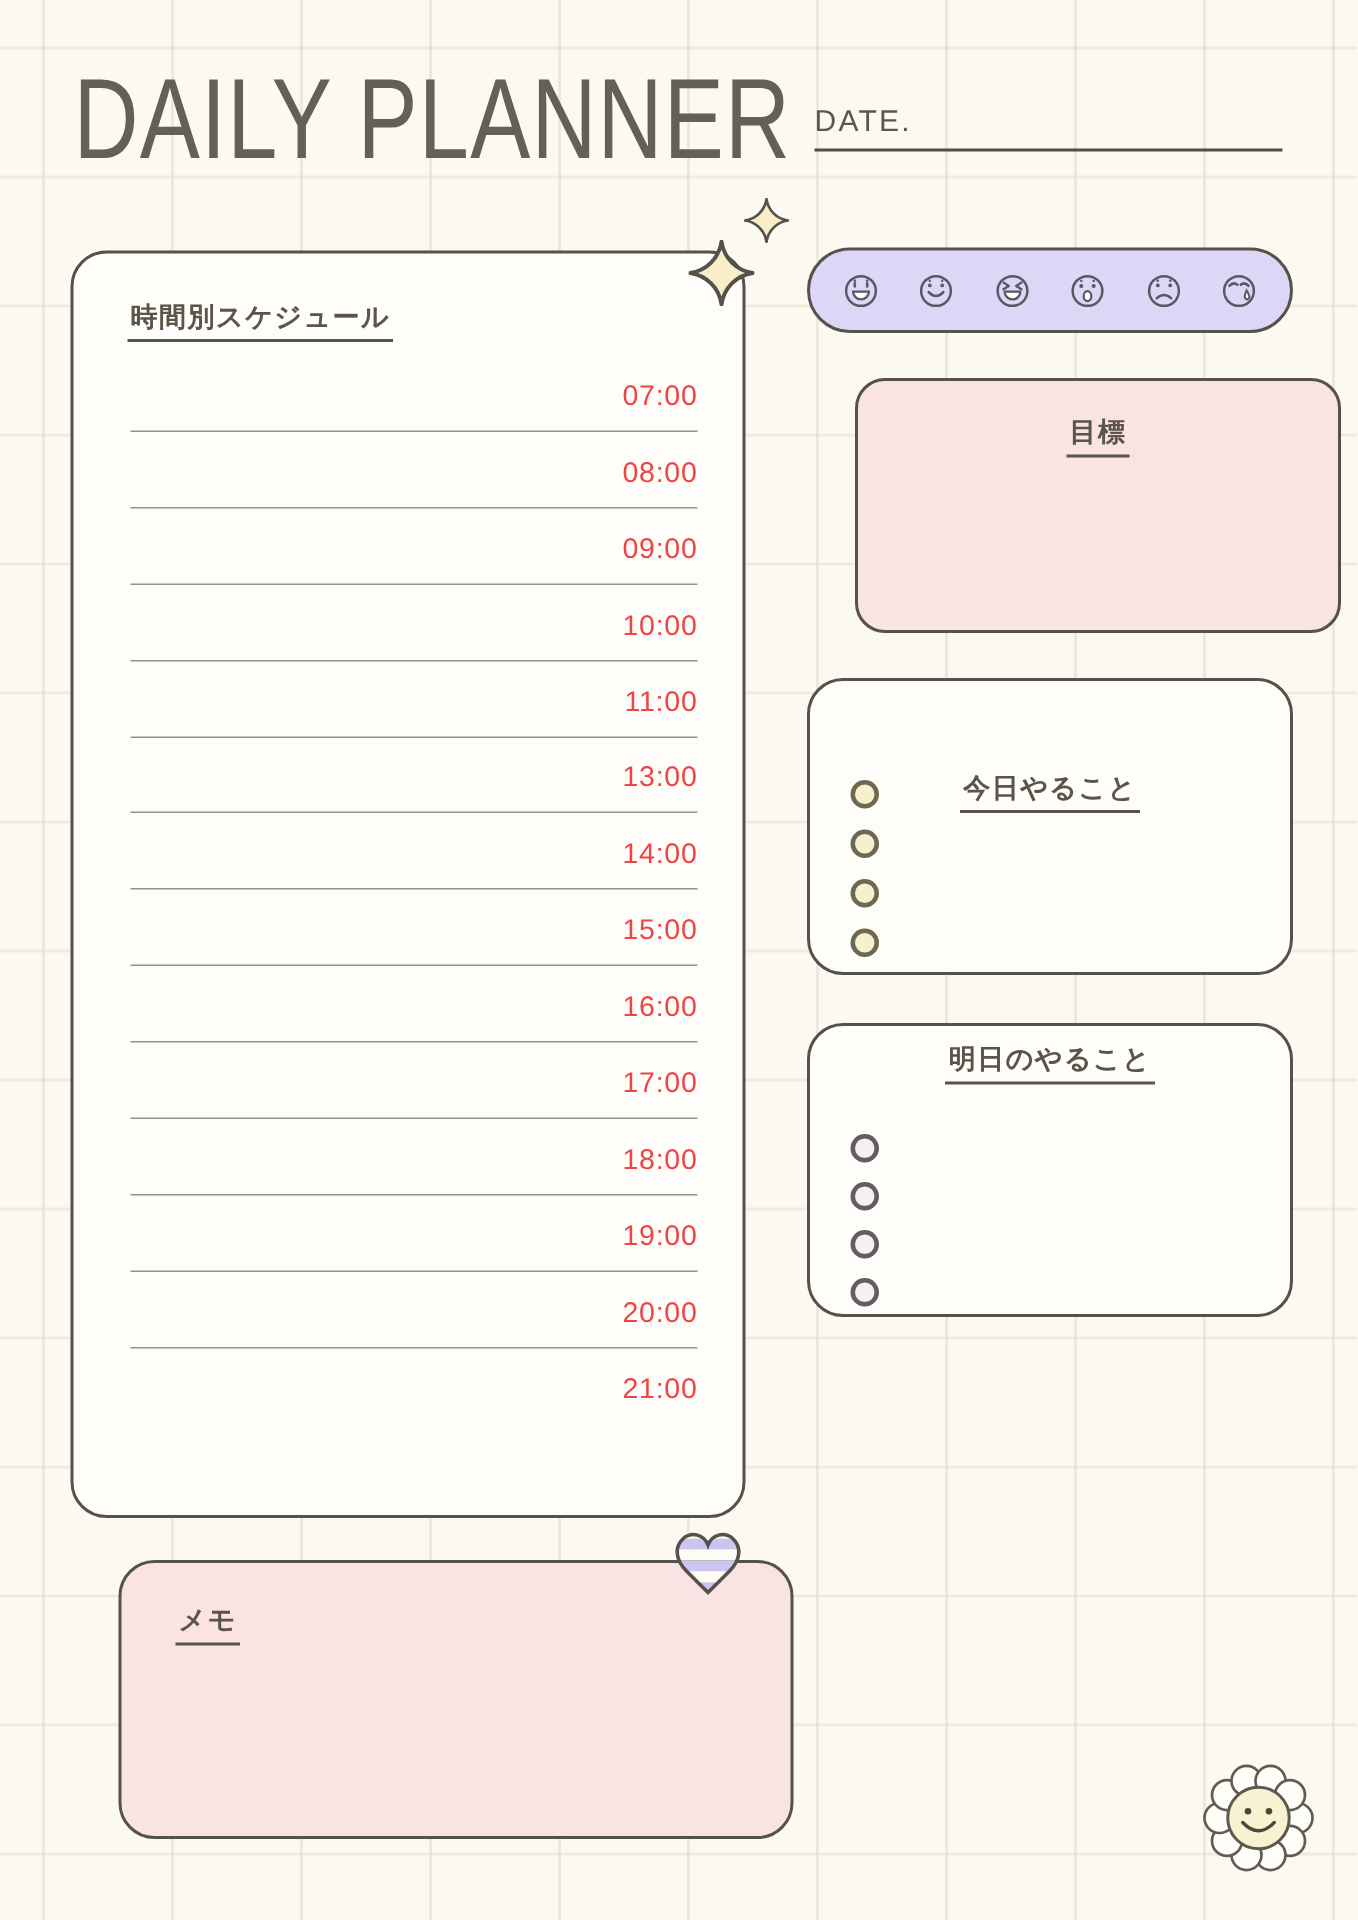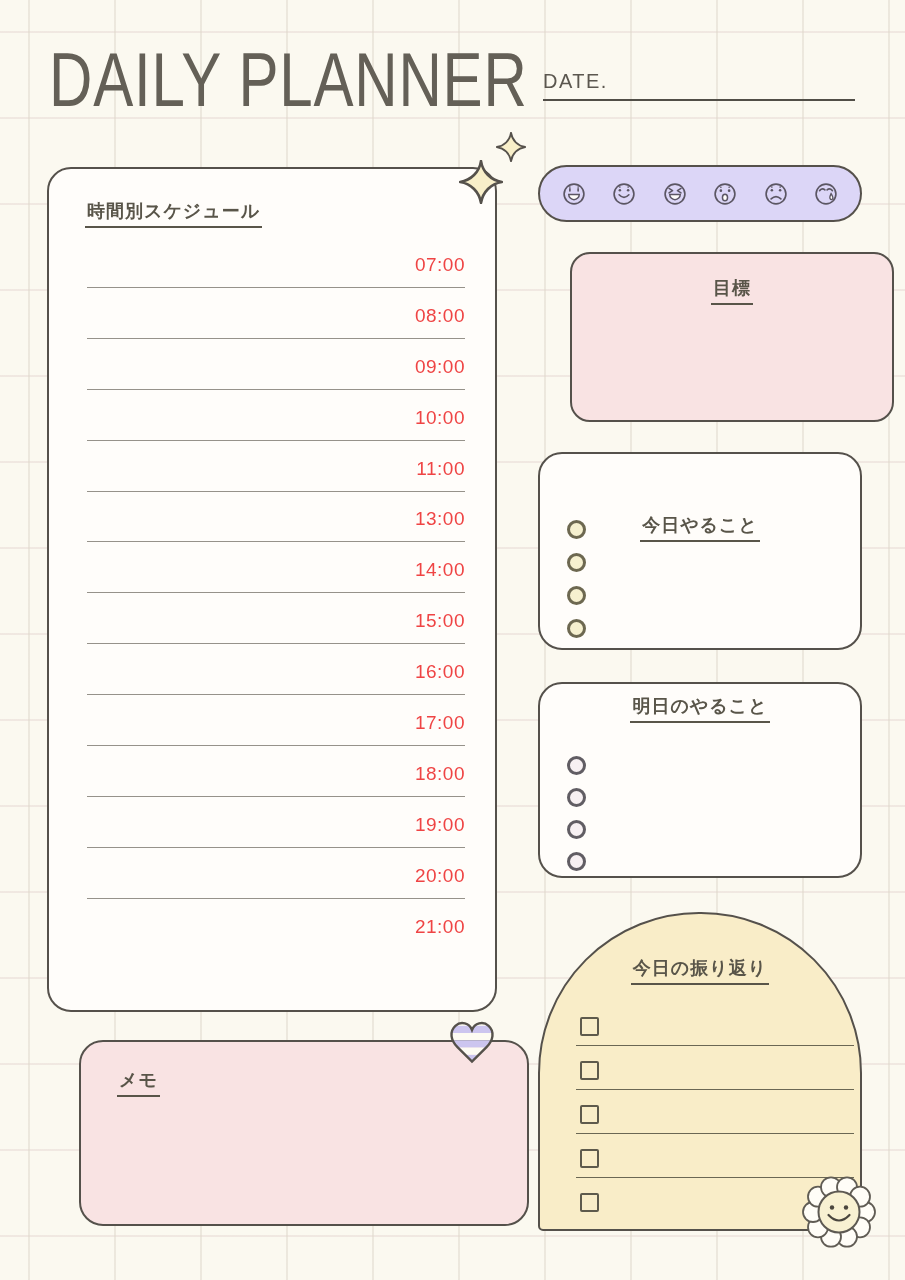--- a/index.html
+++ b/index.html
@@ -195,44 +195,20 @@
   <div class="panel panel-white tomorrow-box">
     <div class="centered-title" style="top:10px;">
       <span class="sec-title">明日のやること</span>
     </div>
     <span class="bullet bullet-tomorrow" style="top:72px;"></span>
     <span class="bullet bullet-tomorrow" style="top:104px;"></span>
     <span class="bullet bullet-tomorrow" style="top:136px;"></span>
     <span class="bullet bullet-tomorrow" style="top:168px;"></span>
   </div>
 
-  <div class="panel arch-box">
-    <div class="centered-title" style="top:42px;">
-      <span class="sec-title">今日の振り返り</span>
-    </div>
-    <div class="check-row" style="top:103px;">
-      <span class="checkbox"></span>
-        <span class="check-line"></span>
-    </div>
-    <div class="check-row" style="top:147px;">
-      <span class="checkbox"></span>
-        <span class="check-line"></span>
-    </div>
-    <div class="check-row" style="top:191px;">
-      <span class="checkbox"></span>
-        <span class="check-line"></span>
-    </div>
-    <div class="check-row" style="top:235px;">
-      <span class="checkbox"></span>
-        <span class="check-line"></span>
-    </div>
-    <div class="check-row no-line" style="top:279px;">
-      <span class="checkbox"></span>
-    </div>
-  </div>
 
   <div class="panel panel-pink memo-box" style="border-radius:24px;">
     <div class="memo-title-wrap">
       <span class="sec-title">メモ</span>
     </div>
   </div>
 
   <svg class="abs heart" viewBox="0 0 52 50">
     <defs>
       <clipPath id="heartClip">

